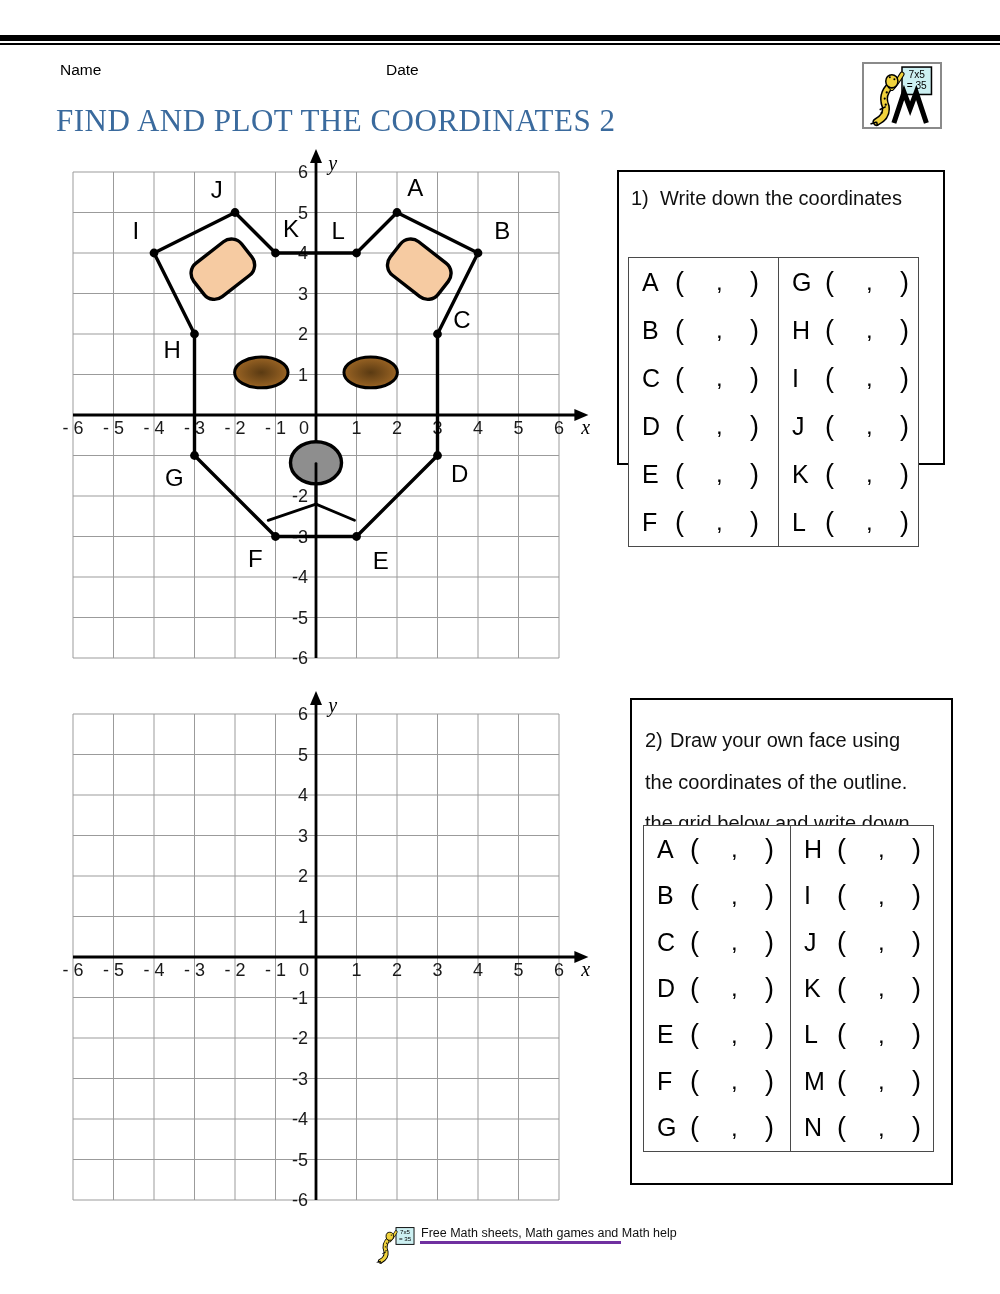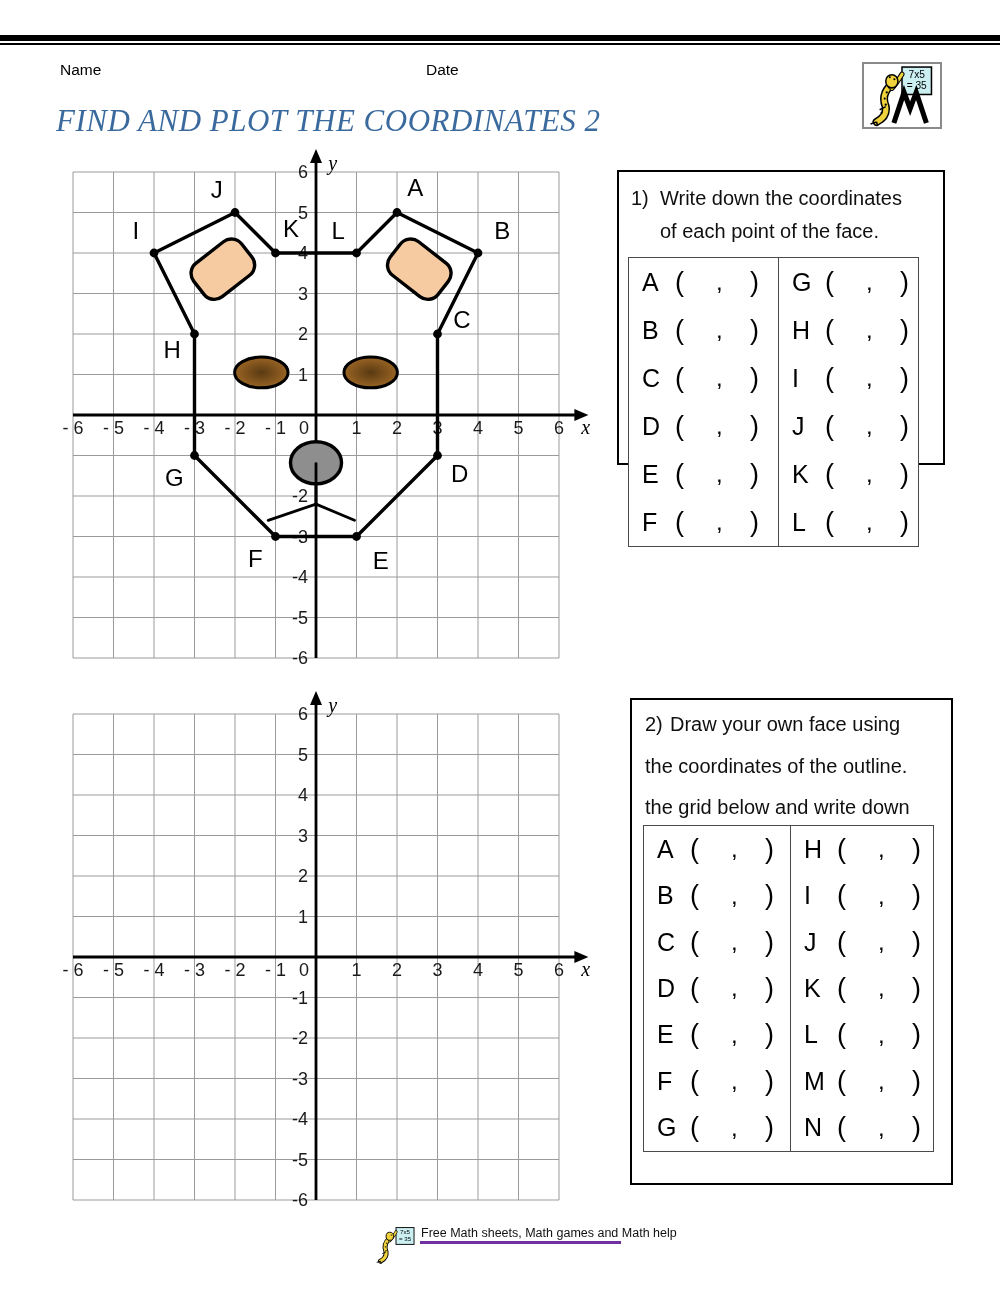--- a/index.html
+++ b/index.html
@@ -2,34 +2,34 @@
 <html><head>
 <meta charset="utf-8">
 <style>
   html,body{margin:0;padding:0;background:#fff;}
   .page{position:relative;width:1000px;height:1294px;background:#ffffff;overflow:hidden;
         font-family:"Liberation Sans",sans-serif;color:#000;}
   .rule1{position:absolute;left:0;top:35px;width:1000px;height:6px;background:#000;}
   .rule2{position:absolute;left:0;top:43px;width:1000px;height:2px;background:#000;}
   .meta{position:absolute;top:61px;font-size:15.5px;color:#000;}
   .meta.name{left:60px;}
-  .meta.date{left:426px;}
+  .meta.date{left:386px;}
   .brand{position:absolute;left:862px;top:62px;width:80px;height:67px;border:2px solid #8a8a8a;
          box-sizing:border-box;background:#fff;}
   .title{position:absolute;left:56px;top:103px;margin:0;font-family:"Liberation Serif",serif;
-         font-weight:normal;font-size:31px;letter-spacing:0.5px;color:#3a6a9d;white-space:nowrap;font-style:italic;}
+         font-weight:normal;font-size:31px;letter-spacing:0.5px;color:#3a6a9d;white-space:nowrap;}
   svg.grid{position:absolute;left:40px;width:580px;height:545px;}
   svg.g-top{top:140px;}
   svg.g-bot{top:680px;}
   .tick{font-family:"Liberation Sans",sans-serif;font-size:18px;fill:#1a1a1a;}
   .axl{font-family:"Liberation Serif",serif;font-style:italic;font-size:20px;fill:#000;}
   .ptl{font-family:"Liberation Sans",sans-serif;font-size:24px;fill:#000;}
   .qbox{position:absolute;border:2px solid #000;background:#fff;box-sizing:border-box;}
   .q1{left:617px;top:170px;width:328px;height:295px;padding:10px 12px;}
-  .q2{left:630px;top:698px;width:323px;height:487px;padding:4px 13px;}
+  .q2{left:630px;top:698px;width:323px;height:487px;padding:20px 13px;}
   .qline{font-size:20px;color:#101010;}
   .q1 .qline{line-height:33px;}
   .q2 .qline{line-height:41.5px;}
   .qnum1{display:inline-block;width:29px;}
   .qnum2{display:inline-block;width:25px;}
   .indent{padding-left:29px;}
   .ctable{position:absolute;border:1.5px solid #4a4a4a;display:flex;box-sizing:border-box;background:#fff;}
   .t1{left:9px;top:85px;width:291px;height:290px;}
   .t2{left:11px;top:125px;width:291px;height:327px;}
   .tcol{display:flex;flex-direction:column;}
@@ -241,21 +241,20 @@
       <text x="478.5" y="296" text-anchor="middle" class="tick">5</text>
       <text x="268" y="80.5" text-anchor="end" class="tick">5</text>
       <text x="519" y="296" text-anchor="middle" class="tick">6</text>
       <text x="268" y="40" text-anchor="end" class="tick">6</text>
       <text x="541.275" y="296" class="axl">x</text>
       <text x="288.15" y="31.974999999999994" class="axl">y</text>
     </svg>
 
   <div class="qbox q1">
     <div class="qline"><span class="qnum1">1)</span><span>Write down the coordinates</span></div>
-    <div class="qline indent">of each point of the face.</div>
     <div class="ctable t1">
       <div class="tcol cleft" id="q1-left">
           <div class="crow">
             <span class="ltr">A</span>
             <span class="op">(</span>
             <span class="cm">,</span>
             <span class="cl">)</span>
           </div>
           <div class="crow">
             <span class="ltr">B</span>

